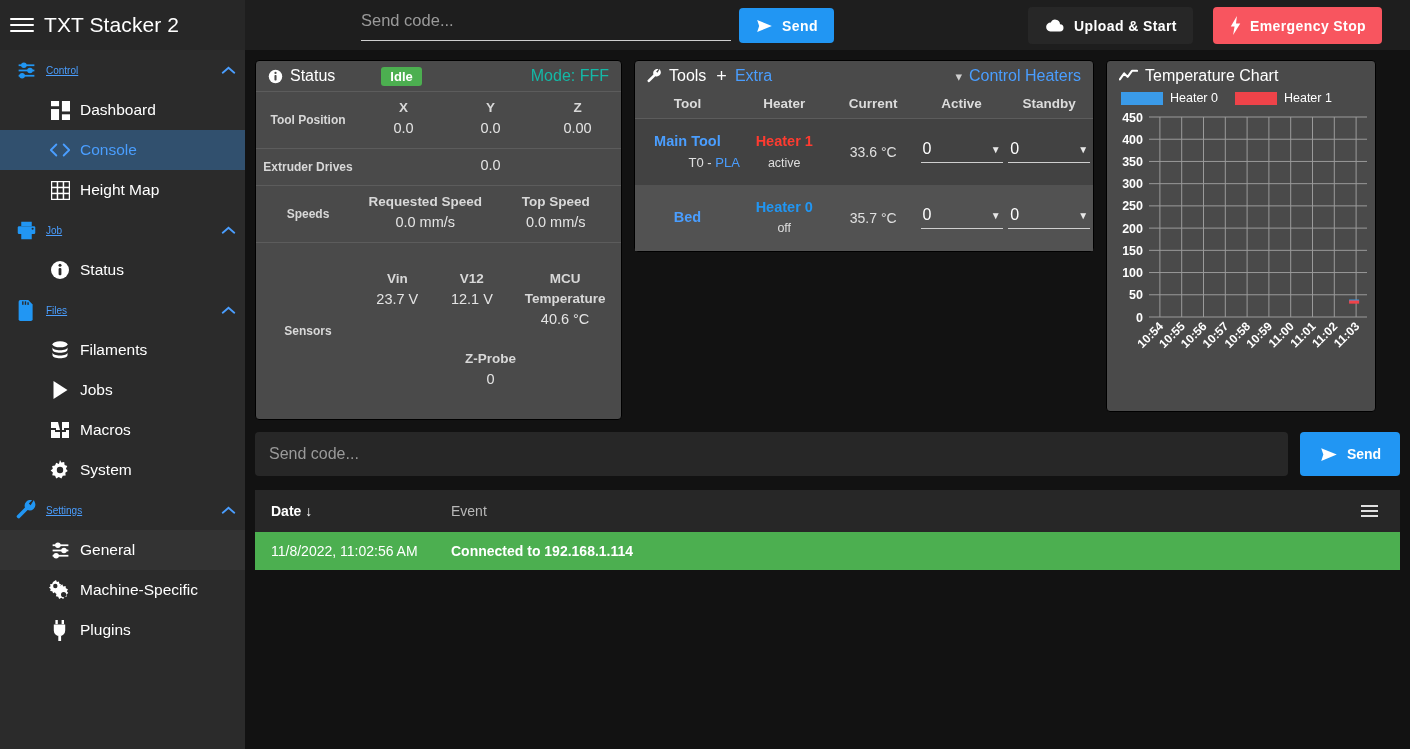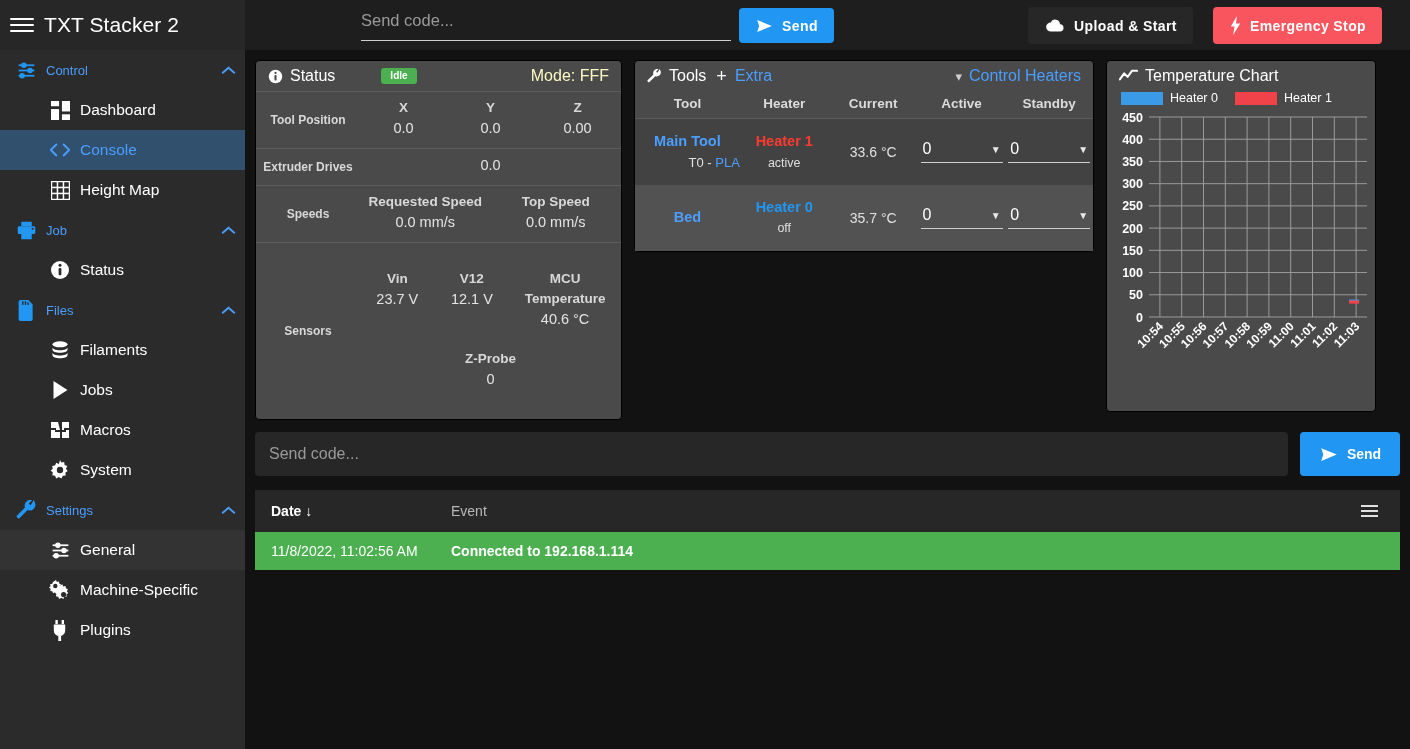--- a/index.html
+++ b/index.html
@@ -63,21 +63,21 @@
   }
   .ico { display: inline-block; line-height: 0; }
 
   
   #sidebar {
     position: absolute; top: 50px; left: 0; width: 245px; height: 699px;
     background: #2b2b2b; overflow: hidden;
   }
   .nav-group {
     height: 40px; display: flex; align-items: center; padding-left: 6px;
-    color: #4a9eff; font-size: 13px; cursor: pointer;
+    color: #4a9eff; font-size: 10px; cursor: pointer; text-decoration: underline;
   }
   .nav-group .gicon { width: 40px; display: flex; justify-content: center; align-items: center; }
   .nav-group .glabel { flex: 1; }
   .nav-group .chev { width: 34px; display: flex; justify-content: center; color: #4a9eff; }
   .nav-item {
     height: 40px; display: flex; align-items: center; padding-left: 40px;
     color: #ffffff; font-size: 15.5px; cursor: pointer;
   }
   .nav-item .iicon { width: 40px; display: flex; justify-content: center; align-items: center; }
   .nav-item.active { background: #31506e; color: #4a9eff; }
@@ -94,24 +94,24 @@
     height: 30px; display: flex; align-items: center; padding: 0 12px;
     font-size: 16px; color: #fff;
   }
 
   #row1 { display: flex; gap: 12px; height: 360px; }
   #status-panel { width: 367px; flex: none; display: flex; flex-direction: column; }
   #tools-panel  { width: 460px; flex: none; }
   #chart-panel  { width: 270px; flex: none; }
 
   .badge {
-    background: #4caf50; color: #fff; font-size: 10px; font-weight: bold;
+    background: #4caf50; color: #fff; font-size: 13px; font-weight: bold;
     border-radius: 3px; padding: 3px 9px; line-height: 1;
   }
-  .mode { margin-left: auto; font-size: 16px; color: #fef9c3; }
+  .mode { margin-left: auto; font-size: 16px; color: #14b8a6; }
 
   .srow { display: flex; border-top: 1px solid #5c5c5c; align-items: center; }
   .srow:first-of-type { border-top: none; }
   .slabel {
     width: 104px; flex: none; font-size: 12px; font-weight: bold; color: #d8d8d8;
     text-align: center; padding: 6px 4px; line-height: 1.35;
   }
   .sbody { flex: 1; display: flex; padding: 6px 0 8px 0; }
   .scell { flex: 1; text-align: center; }
   .scell .k { font-size: 13.5px; font-weight: bold; color: #d8d8d8; line-height: 1.5; }

